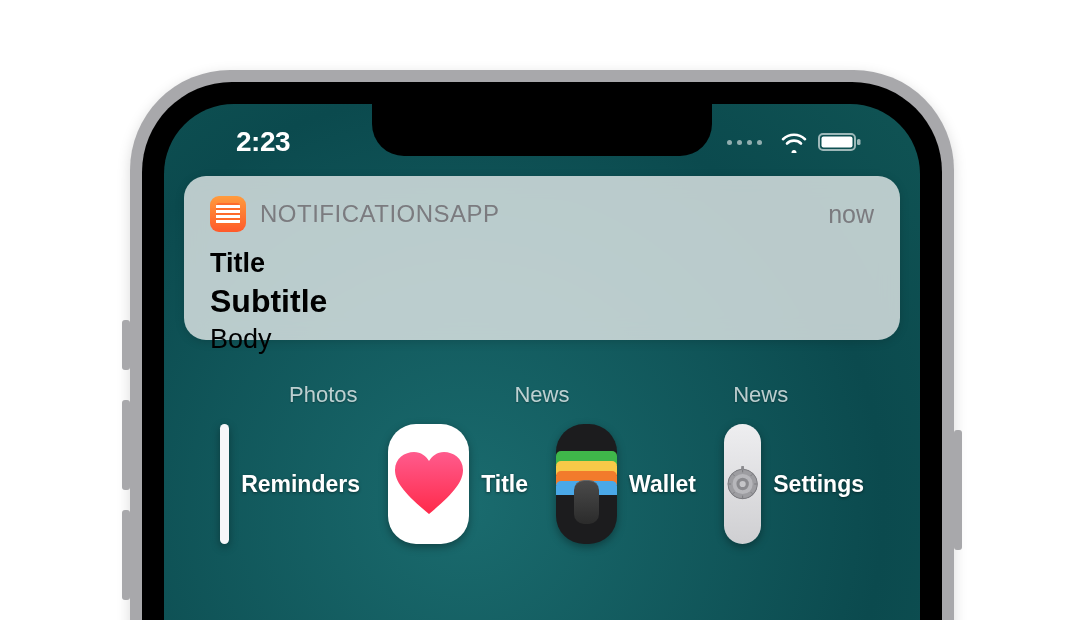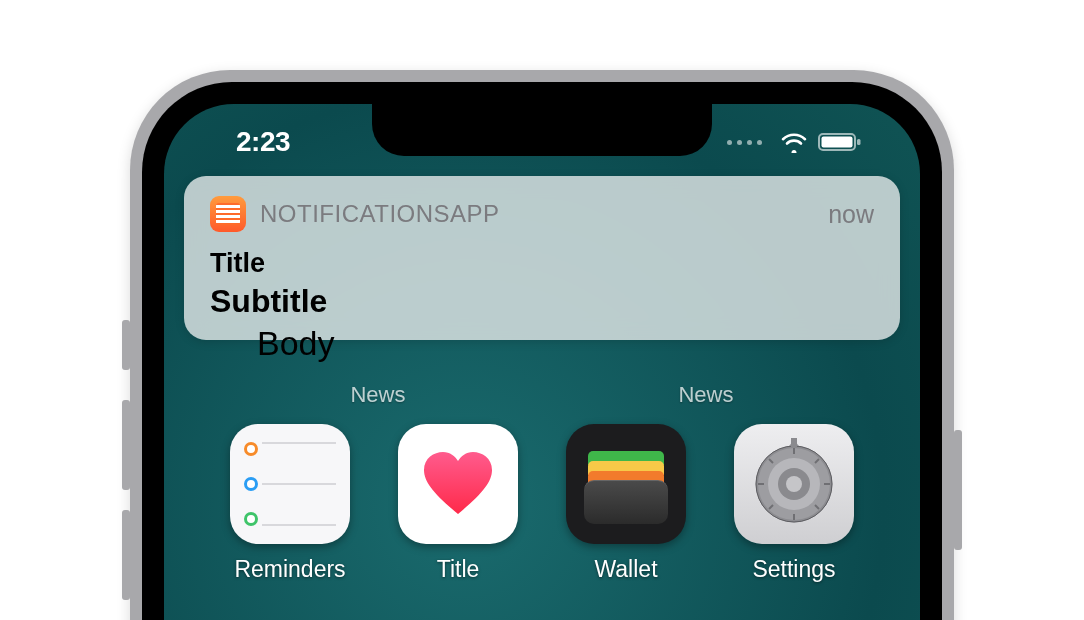--- a/index.html
+++ b/index.html
@@ -132,21 +132,21 @@
     margin-left: auto;
     font-size: 25px;
     color: #7b7b7f;
   }
   .notif-content {
     margin-top: 14px;
     line-height: 1.28;
   }
   .notif-title { font-size: 27px; font-weight:700; color:#000; }
   .notif-subtitle { font-size: 32px; font-weight:700; color:#000; }
-  .notif-body { font-size: 34px; font-weight:400; color:#000;margin-left:47px; }
+  .notif-body { font-size: 27px; font-weight:400; color:#000; }
   
   .row-labels {
     position: absolute;
     top: 278px;
     left: 0; right:0;
     display:flex;
     justify-content: space-around;
     padding: 0 50px;
     z-index: 10;
   }
@@ -163,24 +163,25 @@
     position: absolute;
     top: 320px;
     left: 0; right:0;
     display:flex;
     justify-content: space-around;
     padding: 0 42px;
     z-index: 20;
   }
   .app {
     display:flex;
-    flex-direction:column;
+    flex-direction:row;
     align-items:center;
     gap: 12px;
     width: 140px;
+    font-weight: bold;
   }
   .app-icon {
     width: 120px;
     height: 120px;
     border-radius: 28px;
     box-shadow: 0 3px 8px rgba(0,0,0,0.35);
     display:flex;
     align-items:center;
     justify-content:center;
     position:relative;
@@ -262,20 +263,21 @@
           <div class="notif-time">now</div>
         </div>
         <div class="notif-content">
           <div class="notif-title">Title</div>
           <div class="notif-subtitle">Subtitle</div>
           <div class="notif-body">Body</div>
         </div>
       </div>
 
       <div class="row-labels">
+        <div class="shadow-label">Photos</div>
         <div class="shadow-label">News</div>
         <div class="shadow-label">News</div>
       </div>
 
       <div class="app-row">
 
         <div class="app">
           <div class="app-icon ic-reminders">
             <div class="rem-lines">
                 <div></div>

